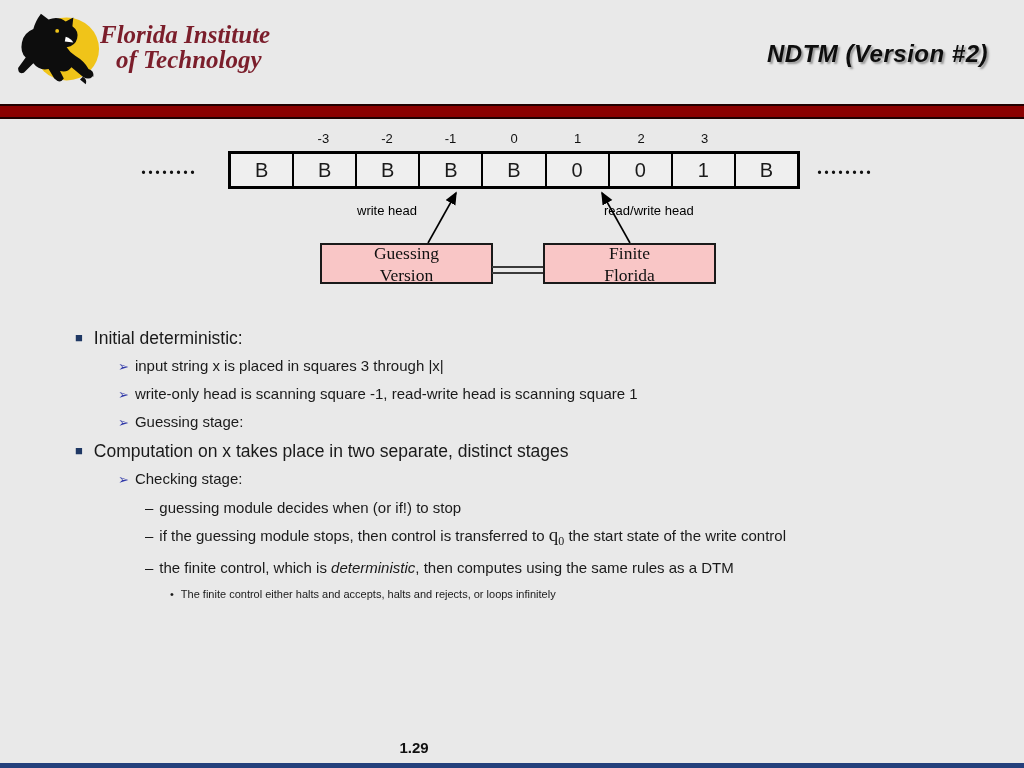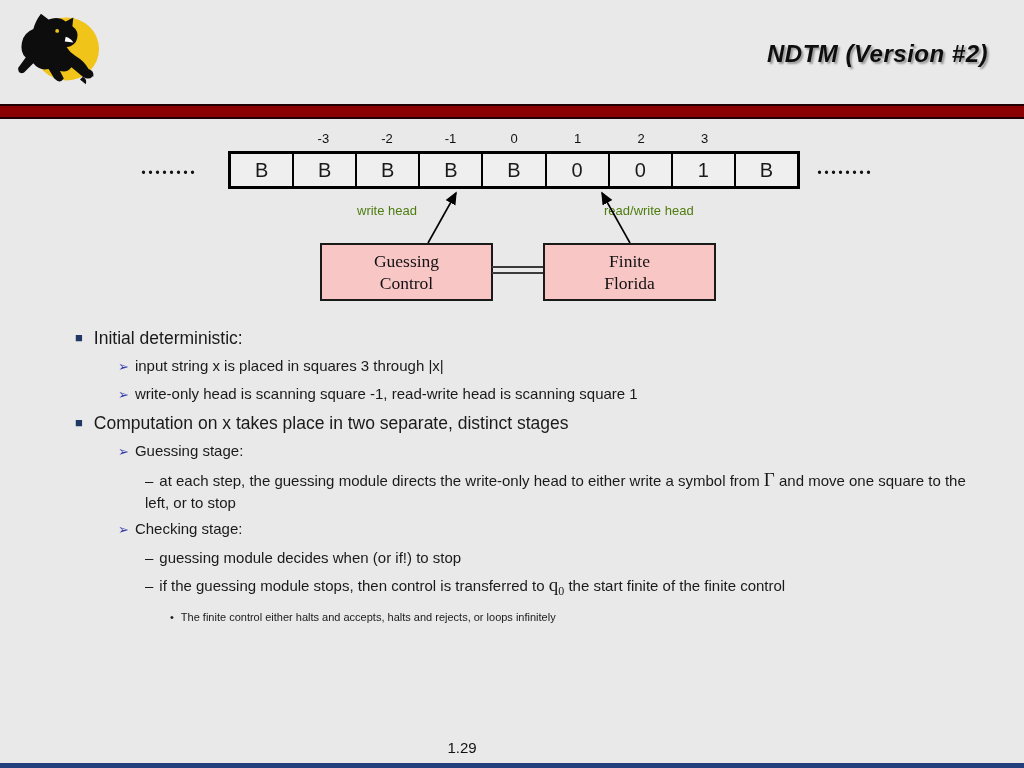--- a/index.html
+++ b/index.html
@@ -30,26 +30,26 @@
   .pos-label{flex:1;text-align:center;font-size:13px;color:#111;}
   .tape{position:absolute;left:228px;top:151px;width:572px;height:38px;
     box-sizing:border-box;border:3px solid #000;display:flex;background:#efefef;}
   .tape-cell{flex:1;display:flex;align-items:center;justify-content:center;
     font-size:20px;border-right:2px solid #000;}
   .tape-cell:last-child{border-right:none;}
   .ellipsis{position:absolute;top:156px;font-family:"Liberation Serif", serif;
     font-size:20px;font-weight:bold;letter-spacing:2px;color:#111;}
   .ellipsis.left{left:141px;}
   .ellipsis.right{left:817px;}
-  .head-label{position:absolute;top:203px;font-size:13px;color:#4d7c0f;}
+  .head-label{position:absolute;top:203px;font-size:13px;color:#000000;}
   .head-label.write{left:357px;}
   .head-label.readwrite{left:604px;}
   .arrow-layer{position:absolute;left:0;top:0;width:1024px;height:768px;pointer-events:none;}
   
-  .module-box{position:absolute;top:243px;width:173px;height:58px;
+  .module-box{position:absolute;top:243px;width:173px;height:41px;
     box-sizing:border-box;background:#f9c6c6;border:2px solid #1a1a1a;
     display:flex;flex-direction:column;align-items:center;justify-content:center;
     font-family:"Liberation Serif", serif;font-size:17.5px;line-height:22px;color:#111;}
   .module-box.guessing{left:320px;}
   .module-box.finite{left:543px;}
   .connector{position:absolute;left:492px;top:266px;width:51px;height:8px;
     box-sizing:border-box;border-top:2px solid #3a3a3a;border-bottom:2px solid #3a3a3a;}
   
   .bullets{position:absolute;left:75px;top:327px;width:895px;}
   .bullet-item{display:block;}
@@ -60,36 +60,40 @@
   .level2 .marker{color:#3038a8;font-size:13px;margin-right:6px;}
   .level3{font-size:15px;line-height:22px;margin:0 0 5px 70px;}
   .level3 .marker{margin-right:6px;}
   .level4{font-size:11px;line-height:21px;margin:0 0 6px 95px;}
   .level4 .marker{margin-right:7px;}
   .it{font-style:italic;}
   .glyph{font-family:"Liberation Serif", serif;font-size:19px;}
   sub.qsub{font-family:"Liberation Serif", serif;font-size:12px;}
   
   .page-number{position:absolute;left:0;top:739px;width:828px;text-align:center;
-    font-size:15px;font-weight:normal;color:#111;padding-left:48px;}
+    font-size:15px;font-weight:bold;color:#111;}
   .bottom-bar{position:absolute;left:0;bottom:0;width:1024px;height:5px;background:#24407c;}
 </style>
 </head>
 <body>
 
 <div class="logo">
   <span>
     <svg viewBox="0 0 100 84" width="96" height="80" aria-hidden="true">
       <ellipse cx="57" cy="41" rx="34" ry="33" fill="#f0c419"></ellipse>
       <path fill="#0d0d0d" d="M30 4 L38 10 Q48 6 56 12 L64 8 L63 17 Q70 22 68 30 Q66 38 57 39 Q60 44 66 48 Q76 54 80 62 L84 70 Q80 74 74 70 L62 60 Q58 66 50 64 L54 72 Q50 78 44 72 L38 62 Q28 64 22 56 L12 66 Q6 68 6 61 L14 50 Q8 44 10 34 Q12 24 22 20 Q24 12 30 4 Z"></path>
       <path fill="#0d0d0d" d="M80 62 q6 2 5 8 l-7 -3 Z M74 70 q5 3 3 8 l-6 -5 Z"></path>
       <path fill="#ffffff" d="M56 28 q6 2 8 6 l-9 -1 Z"></path>
       <circle cx="47" cy="22" r="2" fill="#f0c419"></circle>
     </svg>
   </span>
+  <div class="logo-text" style="color:#7b1e2b;">
+    <div class="l1">Florida Institute</div>
+    <div class="l2">of Technology</div>
+  </div>
 </div>
 
 <div class="slide-title">NDTM (Version #2)</div>
 <div class="red-rule"></div>
 
 <div class="pos-row">
     <div class="pos-label"></div>
     <div class="pos-label">-3</div>
     <div class="pos-label">-2</div>
     <div class="pos-label">-1</div>
@@ -121,35 +125,35 @@
     <marker id="ah" markerWidth="9" markerHeight="8" refX="7" refY="3.5" orient="auto">
       <path d="M0,0 L8,3.5 L0,7 Z" fill="#000"></path>
     </marker>
   </defs>
   <line x1="428" y1="243" x2="456" y2="193" stroke="#000" stroke-width="1.6" marker-end="url(#ah)"></line>
   <line x1="630" y1="243" x2="602" y2="193" stroke="#000" stroke-width="1.6" marker-end="url(#ah)"></line>
 </svg>
 
 <div class="module-box guessing">
   <div>Guessing</div>
-  <div>Control</div>
+  <div>Version</div>
 </div>
 <div class="connector"></div>
 <div class="module-box finite">
   <div>Finite</div>
   <div>Florida</div>
 </div>
 
 <div class="bullets">
     <div class="bullet-item level1"><span class="marker">■</span><span>Initial deterministic:</span></div>
     <div class="bullet-item level2"><span class="marker">➢</span><span>input string x is placed in squares 3 through |x|</span></div>
     <div class="bullet-item level2"><span class="marker">➢</span><span>write-only head is scanning square -1, read-write head is scanning square 1</span></div>
+    <div class="bullet-item level2"><span class="marker">➢</span><span>Guessing stage:</span></div>
     <div class="bullet-item level1"><span class="marker">■</span><span>Computation on x takes place in two separate, distinct stages</span></div>
-    <div class="bullet-item level2"><span class="marker">➢</span><span>Guessing stage:</span></div>
-    <div class="bullet-item level3"><span class="marker">–</span><span>at each step, the guessing module directs the write-only head to either write a symbol from </span><span class="glyph">Γ</span><span> and move one square to the left, or to stop</span></div>
     <div class="bullet-item level2"><span class="marker">➢</span><span>Checking stage:</span></div>
     <div class="bullet-item level3"><span class="marker">–</span><span>guessing module decides when (or if!) to stop</span></div>
-    <div class="bullet-item level3"><span class="marker">–</span><span>if the guessing module stops, then control is transferred to </span><span class="glyph">q</span><sub class="qsub">0</sub><span> the start finite of the finite control</span></div>
+    <div class="bullet-item level3"><span class="marker">–</span><span>if the guessing module stops, then control is transferred to </span><span class="glyph">q</span><sub class="qsub">0</sub><span> the start state of the write control</span></div>
+    <div class="bullet-item level3"><span class="marker">–</span><span>the finite control, which is </span><span class="it">deterministic</span><span>, then computes using the same rules as a DTM</span></div>
     <div class="bullet-item level4"><span class="marker">•</span><span>The finite control either halts and accepts, halts and rejects, or loops infinitely</span></div>
   </div>
 
 <div class="page-number">1.29</div>
 <div class="bottom-bar"></div>
 
 </body></html>

